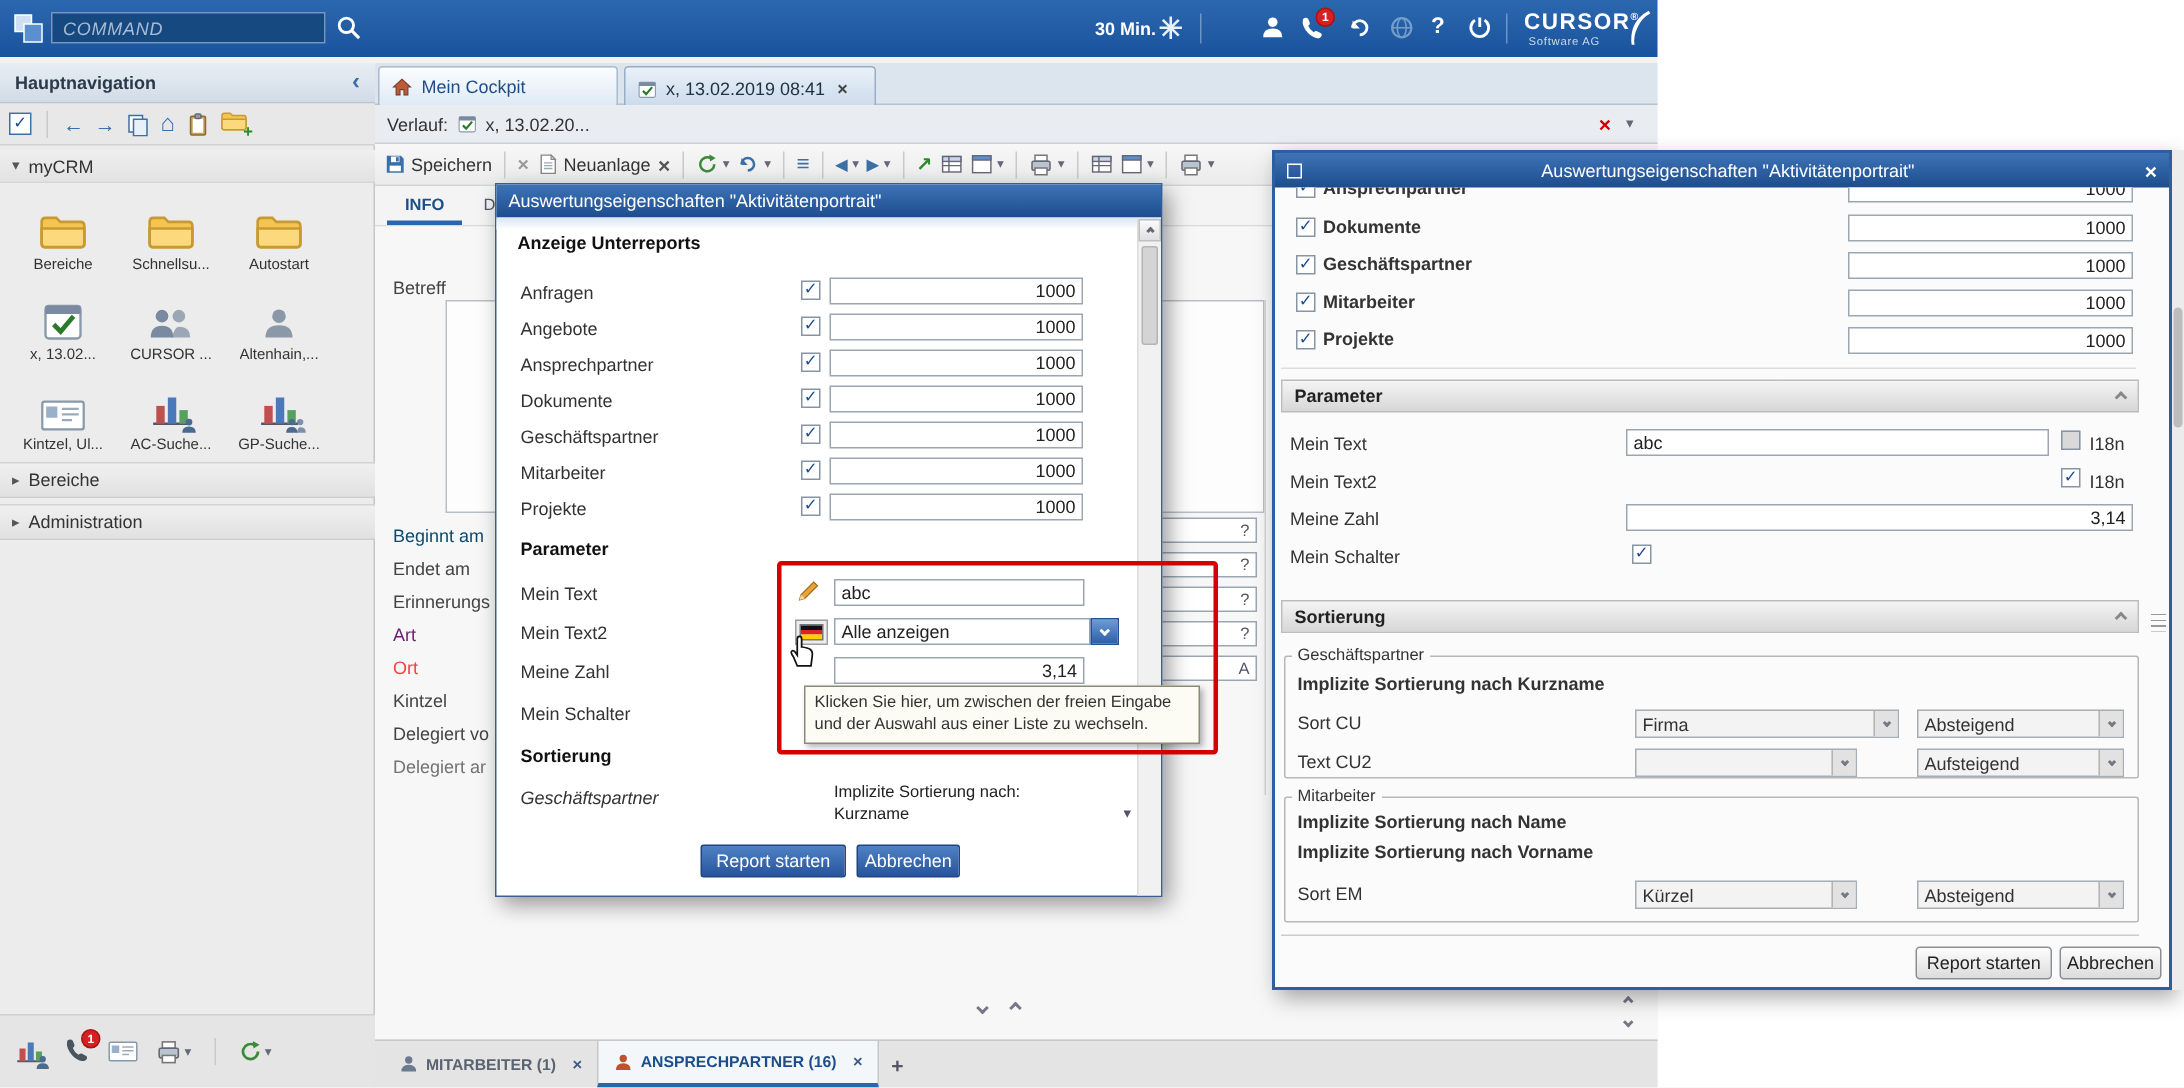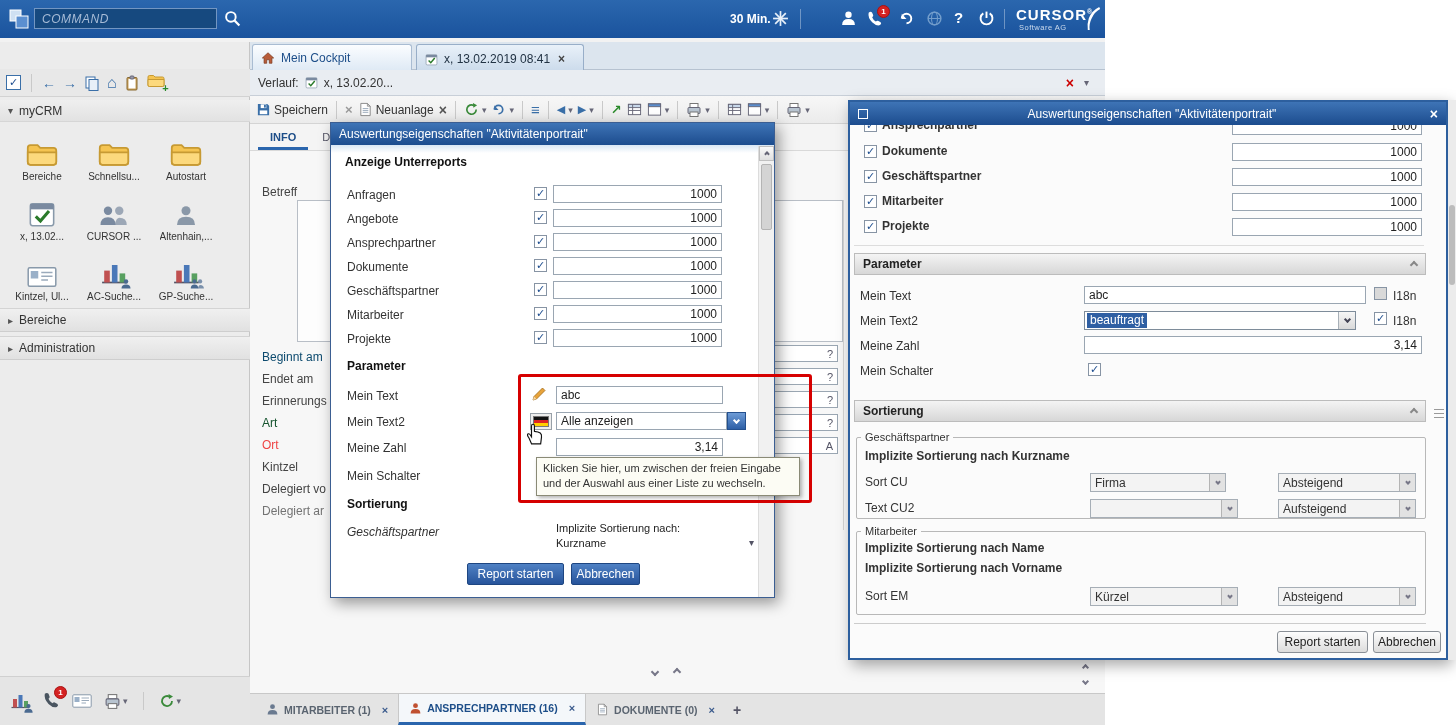--- a/index.html
+++ b/index.html
@@ -215,20 +215,24 @@
       </svg>
     <div class="ab" style="left:1004px;top:9px;width:1px;height:20px;background:rgba(255,255,255,.35)"></div>
     <span class="ab b" style="left:1016px;top:6px;color:#fff;font-size:15px;letter-spacing:1px"><span>CURSOR</span><span style="font-size:7px;vertical-align:super">®</span></span>
     <span class="ab" style="left:1019px;top:23px;color:#cddcee;font-size:7.5px;letter-spacing:.5px">Software AG</span>
     <svg class="ab" style="left:1084px;top:5px;color:#fff" width="19" height="27">
         <use href="#s-quill"></use>
       </svg>
   </div>
 
   <div class="ab" style="left:0;top:42px;width:250px;height:683px;background:#ececec;border-right:1px solid #c6c6c6">
+    <div class="ab flex" style="left:0;top:0;width:250px;height:27px;background:linear-gradient(#e7edf4,#d2dce7);border-bottom:1px solid #bac4d0;padding:0 10px">
+      <span class="b" style="color:#2a3a4a">Hauptnavigation</span>
+      <span class="g-lchev b" style="margin-left:auto;color:#3a6fa8;font-size:16px;line-height:1"></span>
+    </div>
     <div class="ab flex" style="left:0;top:27px;width:250px;height:28px;background:#e8e8e8;border-bottom:1px solid #d2d2d2;padding-left:6px;gap:7px">
       <span class="cb checked" style="position:static;width:15px;height:15px;border-color:#3a6fa8"></span>
       <span class="divider"></span>
       <span class="g-la b" style="color:#3a6fa8;font-size:14px"></span>
       <span class="g-ra b" style="color:#3a6fa8;font-size:14px"></span>
       <svg width="16" height="16">
           <use href="#s-copy"></use>
         </svg>
       <span class="g-home" style="color:#3a6fa8;font-size:16px"></span>
       <svg width="16" height="16">
@@ -450,21 +454,21 @@
   </div>
 
   <div class="ab" style="left:250px;top:151px;width:855px;height:542px;background:#f7f7f7">
     <span class="lbl ab" style="left:12px;top:34px;color:#444">Betreff</span>
     <div class="ab" style="left:47px;top:49px;width:546px;height:142px;border:1px solid #b8bec6;background:#fdfdfd"></div>
     <div class="ab" style="left:593px;top:49px;width:1px;height:330px;background:#d5d5d5"></div>
 
     <span class="lbl ab" style="left:12px;top:199px;color:#0c4a6e">Beginnt am</span>
     <span class="lbl ab" style="left:12px;top:221px;color:#444">Endet am</span>
     <span class="lbl ab" style="left:12px;top:243px;color:#444">Erinnerungs</span>
-    <span class="lbl ab" style="left:12px;top:265px;color:#14532d">Art</span>
+    <span class="lbl ab" style="left:12px;top:265px;color:#701a75">Art</span>
     <span class="lbl ab" style="left:12px;top:287px;color:#ef4444">Ort</span>
     <span class="lbl ab" style="left:12px;top:309px;color:#444">Kintzel</span>
     <span class="lbl ab" style="left:12px;top:331px;color:#444">Delegiert vo</span>
     <span class="lbl ab" style="left:12px;top:353px;color:#737373">Delegiert ar</span>
 
     <div class="fld num" style="left:520px;top:194px;width:68px;height:17px;color:#556;font-size:11px">?</div>
     <div class="fld num" style="left:520px;top:217px;width:68px;height:17px;color:#556;font-size:11px">?</div>
     <div class="fld num" style="left:520px;top:240px;width:68px;height:17px;color:#556;font-size:11px">?</div>
     <div class="fld num" style="left:520px;top:263px;width:68px;height:17px;color:#556;font-size:11px">?</div>
     <div class="fld num" style="left:520px;top:286px;width:68px;height:17px;color:#556;font-size:11px">A</div>
@@ -485,27 +489,20 @@
       <span>MITARBEITER (1)</span>
       <span class="g-x tabx"></span>
     </span>
     <span class="btab active">
       <svg width="13" height="13" style="color:#c05030">
           <use href="#s-person"></use>
         </svg>
       <span>ANSPRECHPARTNER (16)</span>
       <span class="g-x tabx"></span>
     </span>
-    <span class="btab">
-      <svg width="13" height="13">
-          <use href="#s-doc"></use>
-        </svg>
-      <span>DOKUMENTE (0)</span>
-      <span class="g-x tabx"></span>
-    </span>
     <span class="g-plus b" style="color:#556;font-size:14px;margin-left:8px"></span>
   </div>
 </div>
 
 <div class="ab" style="left:330px;top:122px;width:445px;height:476px;background:#fff;border:1px solid #3b5e92;box-shadow:4px 5px 14px rgba(0,0,0,.4);z-index:30">
   <div class="dtitle" style="height:22px">
     <span>Auswertungseigenschaften "Aktivitätenportrait"</span>
   </div>
   <div class="ab" style="left:0;top:22px;width:443px;height:8px;background:linear-gradient(#d8e6f4,#fff)"></div>
 
@@ -636,46 +633,39 @@
       <span>Parameter</span>
       <span class="chvbox"><span class="chv up" style="border-color:#888"></span></span>
     </div>
 
     <span class="lbl ab" style="left:10px;top:164px">Mein Text</span>
     <div class="fld" style="left:234px;top:161px;width:282px">abc</div>
     <span class="cb dim" style="left:524px;top:162px"></span>
     <span class="lbl ab" style="left:543px;top:164px">I18n</span>
 
     <span class="lbl ab" style="left:10px;top:189px">Mein Text2</span>
-    <div class="ab flex" style="left:234px;top:186px;width:272px;height:19px;border:1px solid #7e8c9a;background:#fff">
-      <span style="background:#2f5fa3;color:#fff;font-size:12px;padding:0 3px;margin-left:2px;line-height:15px">beauftragt</span>
-      <span style="flex:1"></span>
-      <span class="flex" style="width:17px;height:17px;background:linear-gradient(#f6f6f6,#d9d9d9);border-left:1px solid #a8b0b8;justify-content:center">
-          <span class="chv dn" style="border-color:#445;width:5px;height:5px;margin-top:-2px"></span>
-        </span>
-    </div>
     <span class="cb checked" style="left:524px;top:187px"></span>
     <span class="lbl ab" style="left:543px;top:189px">I18n</span>
 
     <span class="lbl ab" style="left:10px;top:214px">Meine Zahl</span>
     <div class="fld num" style="left:234px;top:211px;width:338px">3,14</div>
 
     <span class="lbl ab" style="left:10px;top:239px">Mein Schalter</span>
     <span class="cb checked" style="left:238px;top:238px"></span>
 
     <div class="sechdr" style="left:4px;top:275px;width:572px">
       <span>Sortierung</span>
       <span class="chvbox"><span class="chv up" style="border-color:#888"></span></span>
     </div>
 
     <fieldset class="ab" style="left:6px;top:306px;width:570px;height:88px;border:1px solid #b8b8b8;border-radius:2px;position:absolute">
       <legend style="font-size:11px;color:#333;padding:0 4px;margin-left:4px">Geschäftspartner</legend>
       <span class="lbl ab b" style="left:8px;top:6px">Implizite Sortierung nach Kurzname</span>
       <span class="lbl ab" style="left:8px;top:32px">Sort CU</span>
-      <div class="gdd" style="left:233px;top:30px;width:136px">
+      <div class="gdd" style="left:233px;top:30px;width:176px">
           <span class="gddtxt">Firma</span>
           <span class="gddbtn">
             <span class="chv dn" style="border-color:#778;width:4px;height:4px;margin-top:-2px"></span>
           </span>
         </div>
       <div class="gdd" style="left:421px;top:30px;width:138px">
           <span class="gddtxt">Absteigend</span>
           <span class="gddbtn">
             <span class="chv dn" style="border-color:#778;width:4px;height:4px;margin-top:-2px"></span>
           </span>

